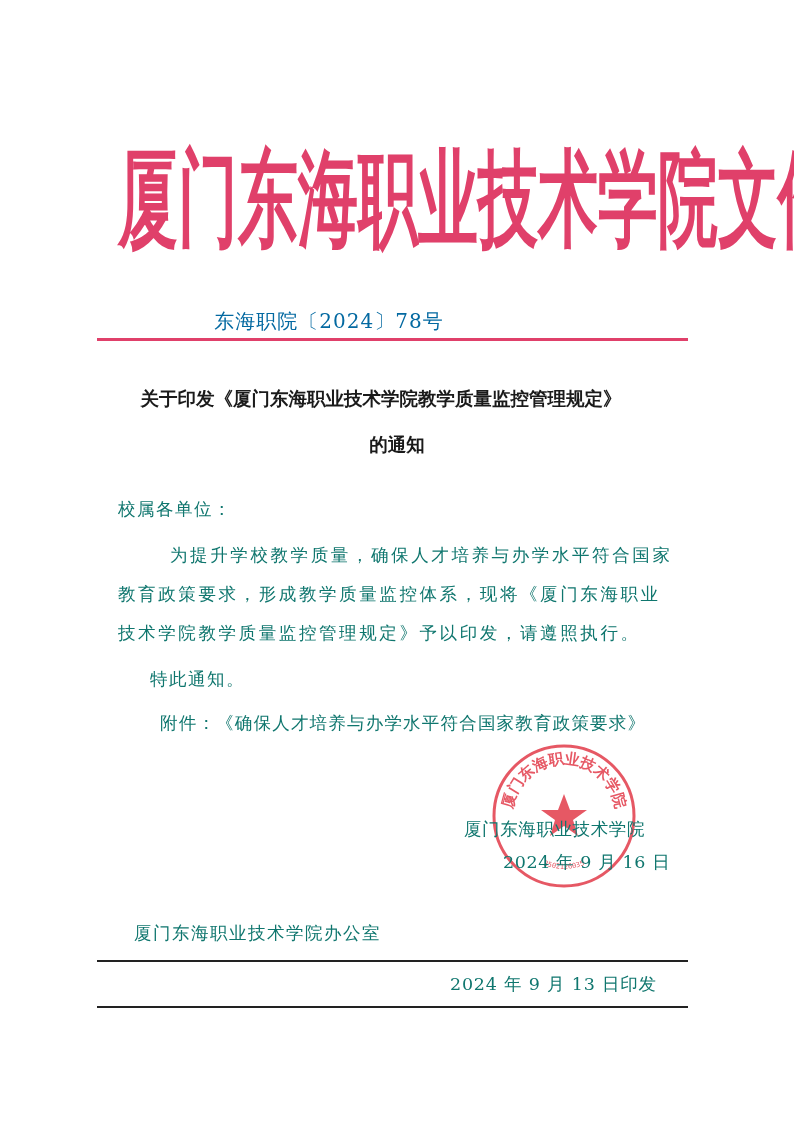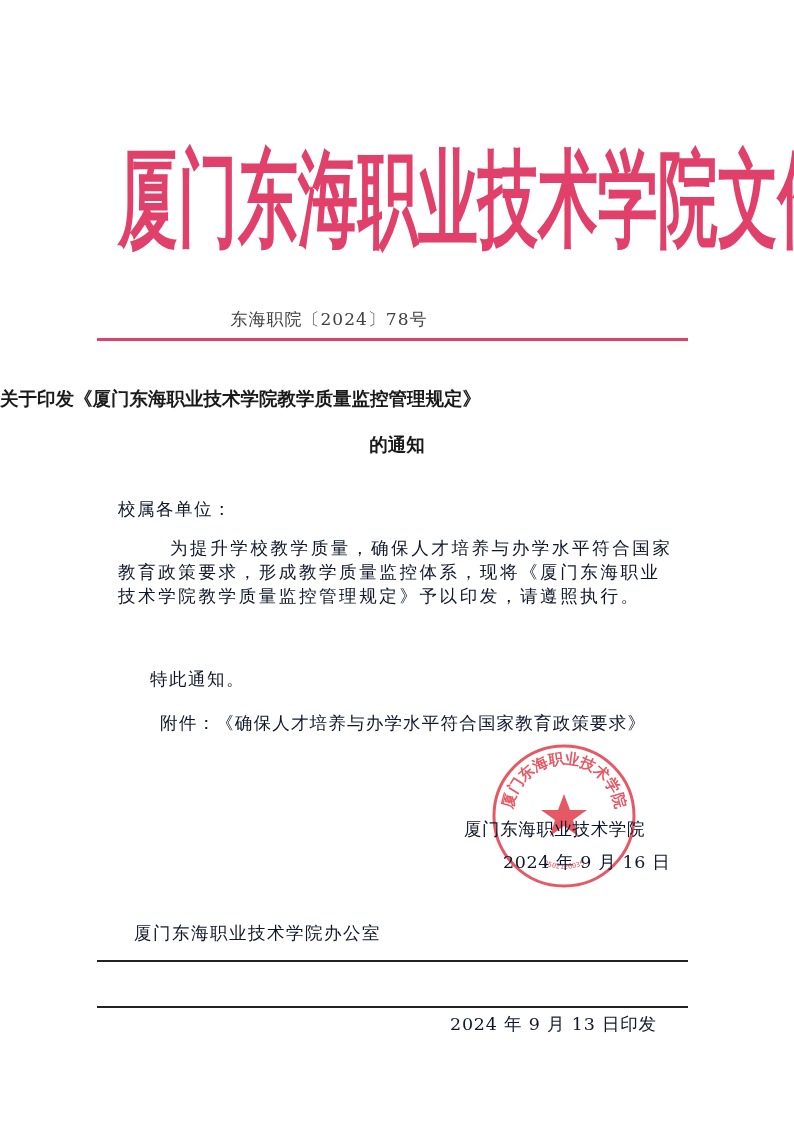--- a/index.html
+++ b/index.html
@@ -5,37 +5,37 @@
   html, body { margin: 0; padding: 0; background: #ffffff; }
   body { width: 794px; height: 1123px; position: relative; overflow: hidden;
          font-family: "DejaVu Serif", "Liberation Serif", serif; color: #2a2a2a; }
   .abs { position: absolute; }
   .red-head {
     left: 118px; top: 128px; width: 560px; height: 140px;
     display: flex; justify-content: space-between; align-items: center;
     color: #e0406a; font-family: "DejaVu Sans", sans-serif; font-weight: bold;
   }
   .red-head span { display: inline-block; font-size: 60px; transform: scaleY(1.75); transform-origin: center; line-height: 1; letter-spacing: 0; }
-  .doc-no { left: 0; width: 658px; top: 308px; text-align: center; font-size: 17px; color: #404040; letter-spacing: 1px; }
+  .doc-no { left: 0; width: 658px; top: 308px; text-align: center; font-size: 20px; color: #0369a1; letter-spacing: 1px; }
   .red-line { left: 97px; top: 338px; width: 591px; height: 3px; background: #e0406a; }
-  .title1 { left: 0; width: 762px; top: 386px; font-family: "DejaVu Sans", sans-serif; font-weight: bold; font-size: 18.5px; color: #1a1a1a; }
+  .title1 { left: 0; width: 762px; top: 386px; text-align: center; font-family: "DejaVu Sans", sans-serif; font-weight: bold; font-size: 18.5px; color: #1a1a1a; }
   .title2 { left: 0; width: 794px; top: 432px; text-align: center; font-family: "DejaVu Sans", sans-serif; font-weight: bold; font-size: 18.5px; color: #1a1a1a; }
-  .body-text { font-size: 17.5px; color: #0f172a; letter-spacing: 1.5px; white-space: nowrap; }
+  .body-text { font-size: 17.5px; color: #0f766e; letter-spacing: 1.5px; white-space: nowrap; }
   .salutation { left: 118px; top: 497px; }
-  .p1 { left: 118px; top: 536px; width: 560px; line-height: 24px; white-space: normal; text-indent: 52px; letter-spacing: 2.6px; }
+  .p1 { left: 118px; top: 536px; width: 560px; line-height: 39px; white-space: normal; text-indent: 52px; letter-spacing: 2.6px; }
   .closing { left: 150px; top: 667px; }
   .attach { left: 160px; top: 711px; letter-spacing: 1.2px; }
   .sign-org { left: 464px; top: 817px; letter-spacing: 0.6px; }
   .sign-date { left: 503px; top: 850px; letter-spacing: 0.6px; }
   .stamp { left: 490px; top: 742px; width: 148px; height: 148px; opacity: 0.85; }
   .foot-line { left: 97px; height: 2px; width: 591px; background: #222; }
   .foot-top { top: 960px; }
   .foot-bot { top: 1006px; }
   .foot-left { left: 134px; top: 921px; }
-  .foot-right { left: 450px; top: 972px; letter-spacing: 0.8px; margin-top: 40px; }
+  .foot-right { left: 450px; top: 972px; letter-spacing: 0.8px; }
 </style>
 </head>
 <body>
 
 <div class="abs red-head">
   <span>厦</span>
   <span>门</span>
   <span>东</span>
   <span>海</span>
   <span>职</span>

